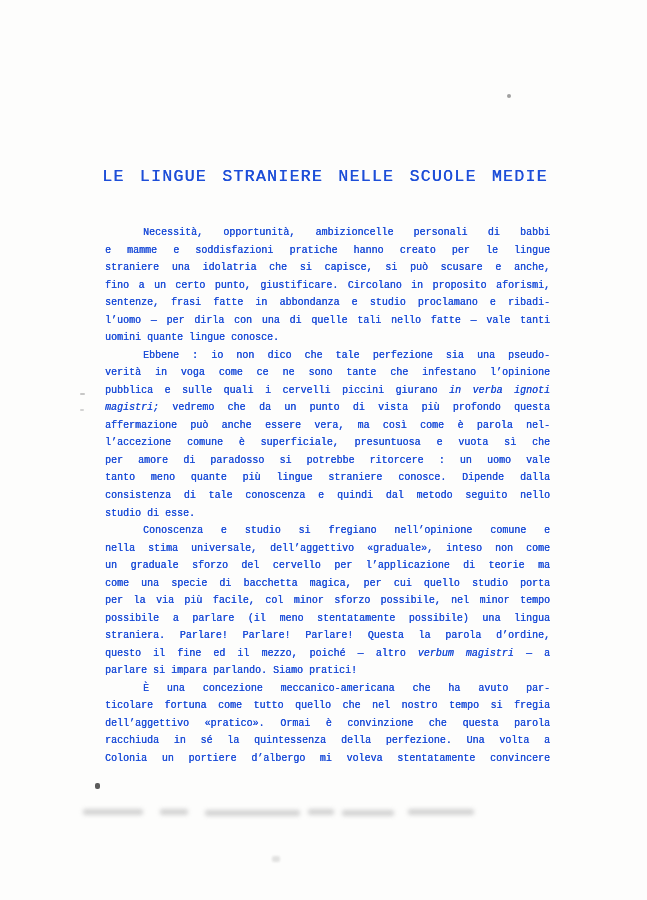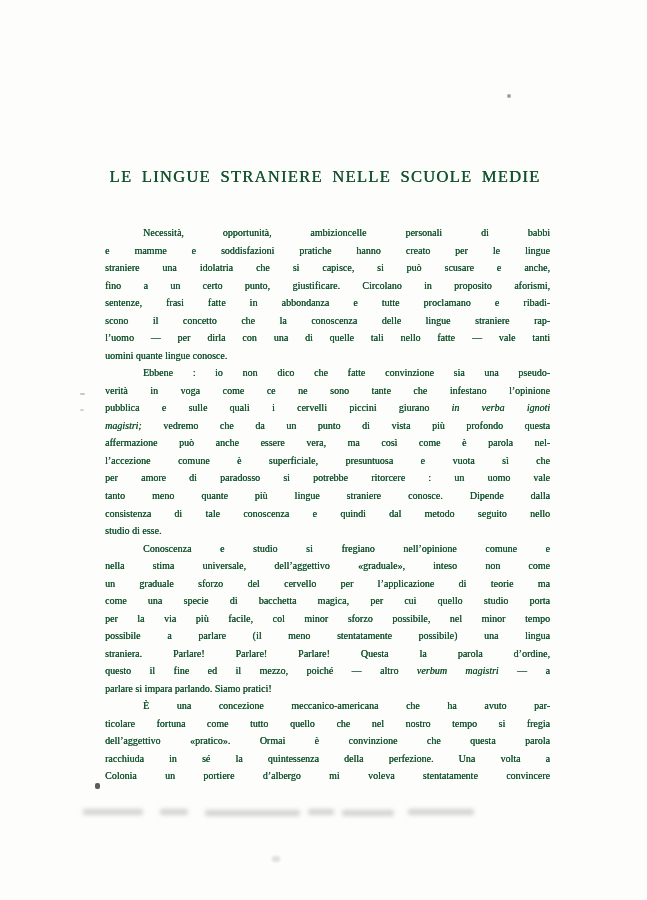--- a/index.html
+++ b/index.html
@@ -2,22 +2,22 @@
 <html><head>
 <meta charset="utf-8">
 <style>
   html,body{margin:0;padding:0;}
   body{
     width:647px;height:900px;position:relative;overflow:hidden;
     background:#fdfdfc;
   }
   .page{
     position:absolute;inset:0;
-    font-family:Liberation Serif, serif;
-    color:#14532d;
+    font-family:Liberation Mono, monospace;
+    color:#1d4ed8;
     border-radius:25px;
   }
   .title{
     position:absolute;top:167px;left:98px;width:454px;
     text-align:center;white-space:nowrap;
     font-size:16.5px;line-height:20px;
     letter-spacing:1.3px;word-spacing:4px;
     text-shadow:0.35px 0 0 currentColor;
   }
   .text{
@@ -40,27 +40,26 @@
 
 <div class="page">
   <div class="title">LE LINGUE STRANIERE NELLE SCUOLE MEDIE</div>
 
   <div class="text">
       <div>
         <div class="line indent"><span>Necessità, opportunità, ambizioncelle personali di babbi</span></div>
         <div class="line"><span>e mamme e soddisfazioni pratiche hanno creato per le lingue</span></div>
         <div class="line"><span>straniere una idolatria che si capisce, si può scusare e anche,</span></div>
         <div class="line"><span>fino a un certo punto, giustificare. Circolano in proposito aforismi,</span></div>
-        <div class="line"><span>sentenze, frasi fatte in abbondanza e tutte proclamano e ribadi-</span></div>
-        <div class="line"><span>scono il concetto che la conoscenza delle lingue straniere rap-</span></div>
+        <div class="line"><span>sentenze, frasi fatte in abbondanza e studio proclamano e ribadi-</span></div>
         <div class="line"><span>l’uomo — per dirla con una di quelle tali nello fatte — vale tanti</span></div>
         <div class="line flush"><span>uomini quante lingue conosce.</span></div>
       </div>
       <div>
-        <div class="line indent"><span>Ebbene : io non dico che fatte convinzione sia una pseudo-</span></div>
+        <div class="line indent"><span>Ebbene : io non dico che tale perfezione sia una pseudo-</span></div>
         <div class="line"><span>verità in voga come ce ne sono tante che infestano l’opinione</span></div>
         <div class="line"><span>pubblica e sulle quali i cervelli piccini giurano </span><span class="it">in verba ignoti</span></div>
         <div class="line"><span class="it">magistri;</span><span> vedremo che da un punto di vista più profondo questa</span></div>
         <div class="line"><span>affermazione può anche essere vera, ma così come è parola nel-</span></div>
         <div class="line"><span>l’accezione comune è superficiale, presuntuosa e vuota sì che</span></div>
         <div class="line"><span>per amore di paradosso si potrebbe ritorcere : un uomo vale</span></div>
         <div class="line"><span>tanto meno quante più lingue straniere conosce. Dipende dalla</span></div>
         <div class="line"><span>consistenza di tale conoscenza e quindi dal metodo seguito nello</span></div>
         <div class="line flush"><span>studio di esse.</span></div>
       </div>

